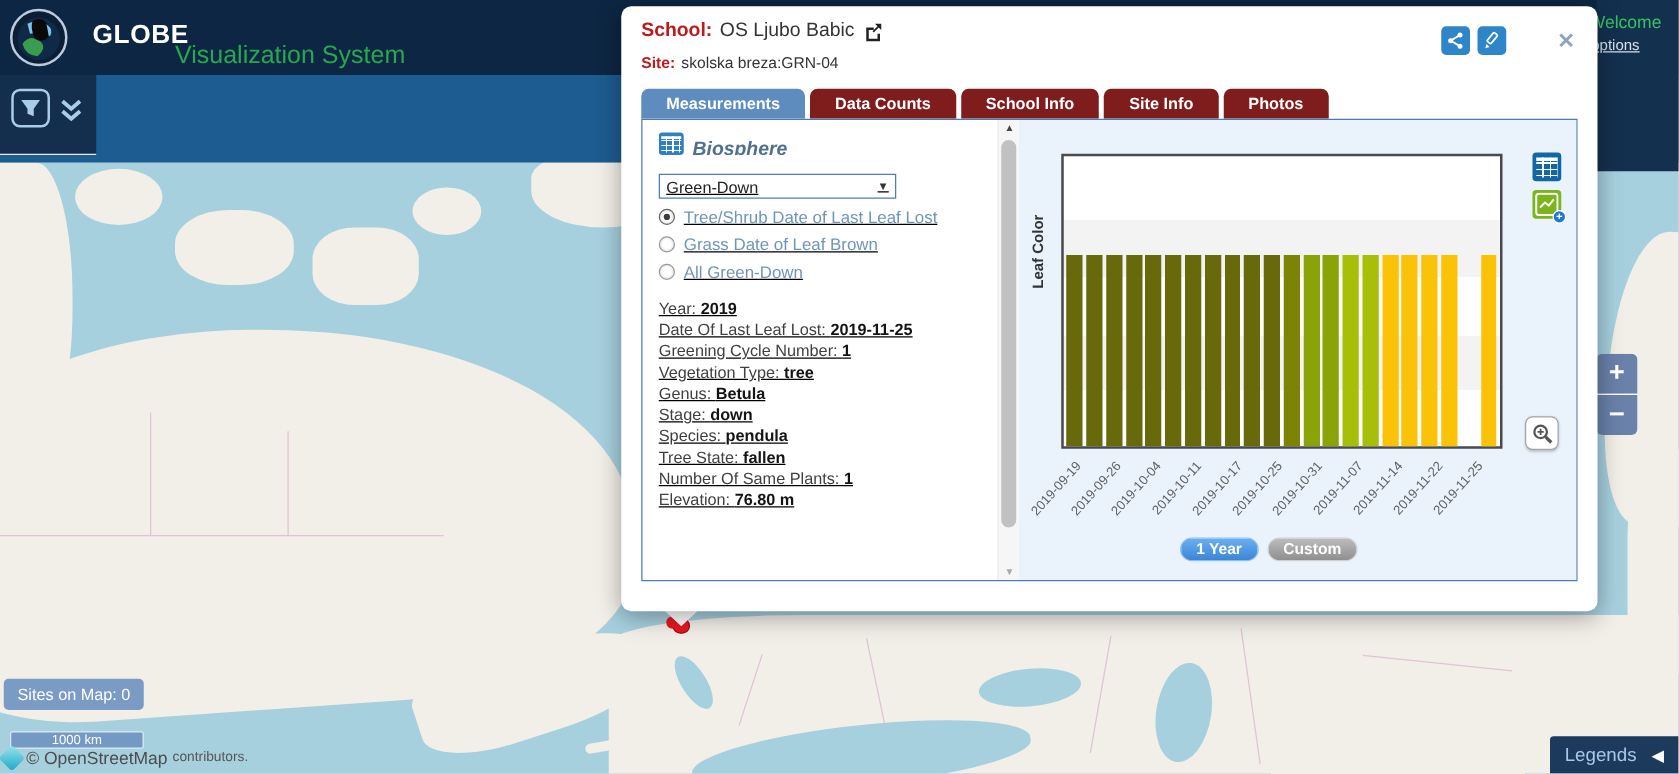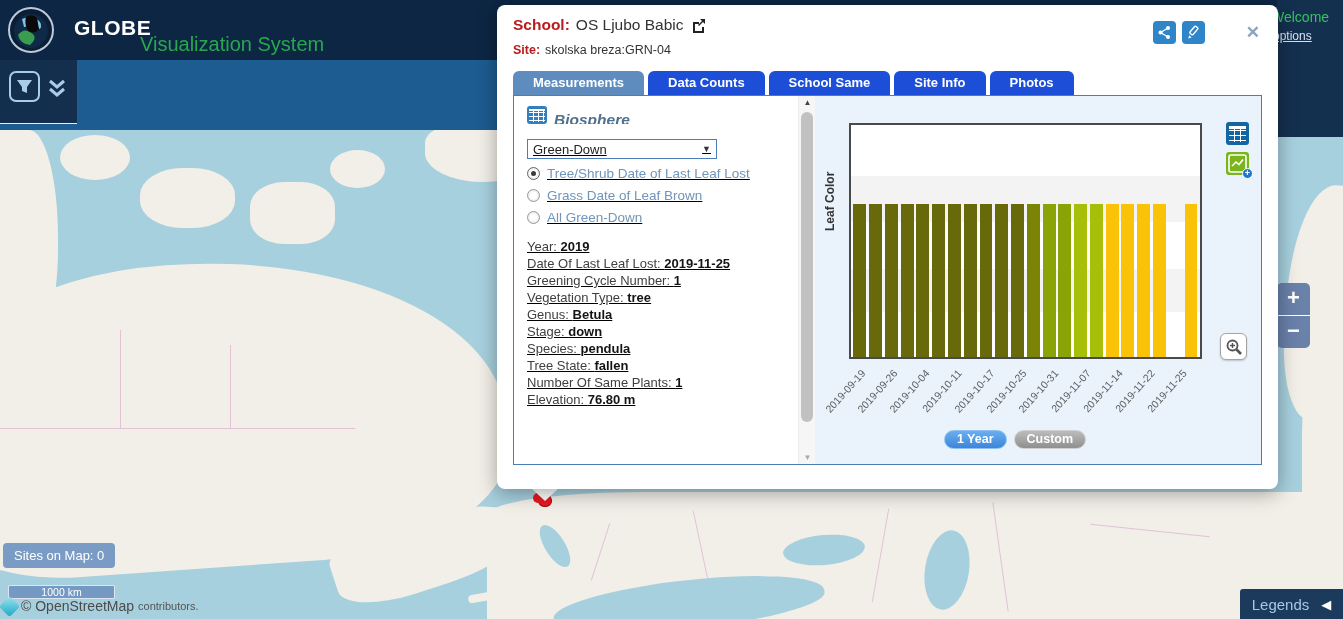--- a/index.html
+++ b/index.html
@@ -50,21 +50,21 @@
   .popup-tail { position:absolute; left:530px; top:487px; width:0; height:0; border-left:15px solid transparent;
                 border-right:15px solid transparent; border-top:14px solid #fff; z-index:49; }
   .school-row { position:absolute; left:16px; top:11px; font-size:15.5px; color:#333; display:flex; align-items:center; gap:6px; }
   .school-label, .site-label { font-weight:bold; color:#b91c1c; }
   .site-row { position:absolute; left:16px; top:38px; font-size:12.5px; color:#333; display:flex; gap:5px; }
   .hdr-icons { position:absolute; right:73px; top:16px; display:flex; gap:6px; }
   .hdr-icon-btn { width:23px; height:23px; background:#2e86c8; border-radius:4px; display:flex; align-items:center; justify-content:center; }
   .close-x { position:absolute; right:18px; top:17px; font-size:17px; font-weight:bold; color:#8ba5c1; }
 
   .tabs { position:absolute; left:16px; top:66px; display:flex; gap:4px; align-items:center; }
-  .tab { height:24px; border-radius:6px 6px 0 0; font-size:13px; font-weight:bold; color:#fff; padding:4px 20px 0; text-align:center; background:#1d4ed8; }
+  .tab { height:24px; border-radius:6px 6px 0 0; font-size:13px; font-weight:bold; color:#fff; padding:4px 20px 0; text-align:center; background:#7f1d1d; }
   .tab.active { background:#5e8cbe; }
 
   .content { position:absolute; left:16px; top:90px; width:749px; height:370px; border:1px solid #4a7db3; display:flex; background:#fff; }
   .left-panel { width:284px; padding:8px 0 8px 13px; overflow:hidden;text-decoration:underline; }
   .sphere-head { display:flex; gap:7px; align-items:flex-end; height:20px; overflow:hidden; }
   .sphere-icon { width:20px; height:18px; background:#2f7fc1; border-radius:3px; position:relative; flex:none; }
   .sphere-icon::before { content:''; position:absolute; inset:3px 2px 2px 2px;
      background:linear-gradient(#fff 0 2px,transparent 2px) , repeating-linear-gradient(to bottom,transparent 0 3px,#fff 3px 4px), repeating-linear-gradient(to right,transparent 0 4px,#fff 4px 5px); }
   .sphere-title { font-size:15.5px; font-weight:bold; font-style:italic; color:#51708f; margin-bottom:-5px; }
   .select-box { margin-top:15px; width:190px; height:20px; border:1px solid #4a7ebb; background:#fff; display:flex; align-items:center; justify-content:space-between; padding:0 5px; font-size:13px; color:#222; }
@@ -229,21 +229,21 @@
           <rect x="6.2" y="1" width="4" height="9" rx="1.2" transform="rotate(40 8 5)" fill="none" stroke="#fff" stroke-width="1.4"></rect>
           <path d="M3.2 10.2 L5.6 12.6 L2.2 13.6 Z" fill="#fff"></path>
         </svg>
       </div>
     </div>
     <span class="close-x">✕</span>
 
     <div class="tabs" id="tabs">
         <div class="tab active">Measurements</div>
         <div class="tab">Data Counts</div>
-        <div class="tab">School Same</div>
+        <div class="tab">School Info</div>
         <div class="tab">Site Info</div>
         <div class="tab">Photos</div>
       </div>
 
     <div class="content">
 
       <div class="left-panel">
         <div class="sphere-head">
           <span class="sphere-icon"></span>
           <span class="sphere-title">Biosphere</span>

